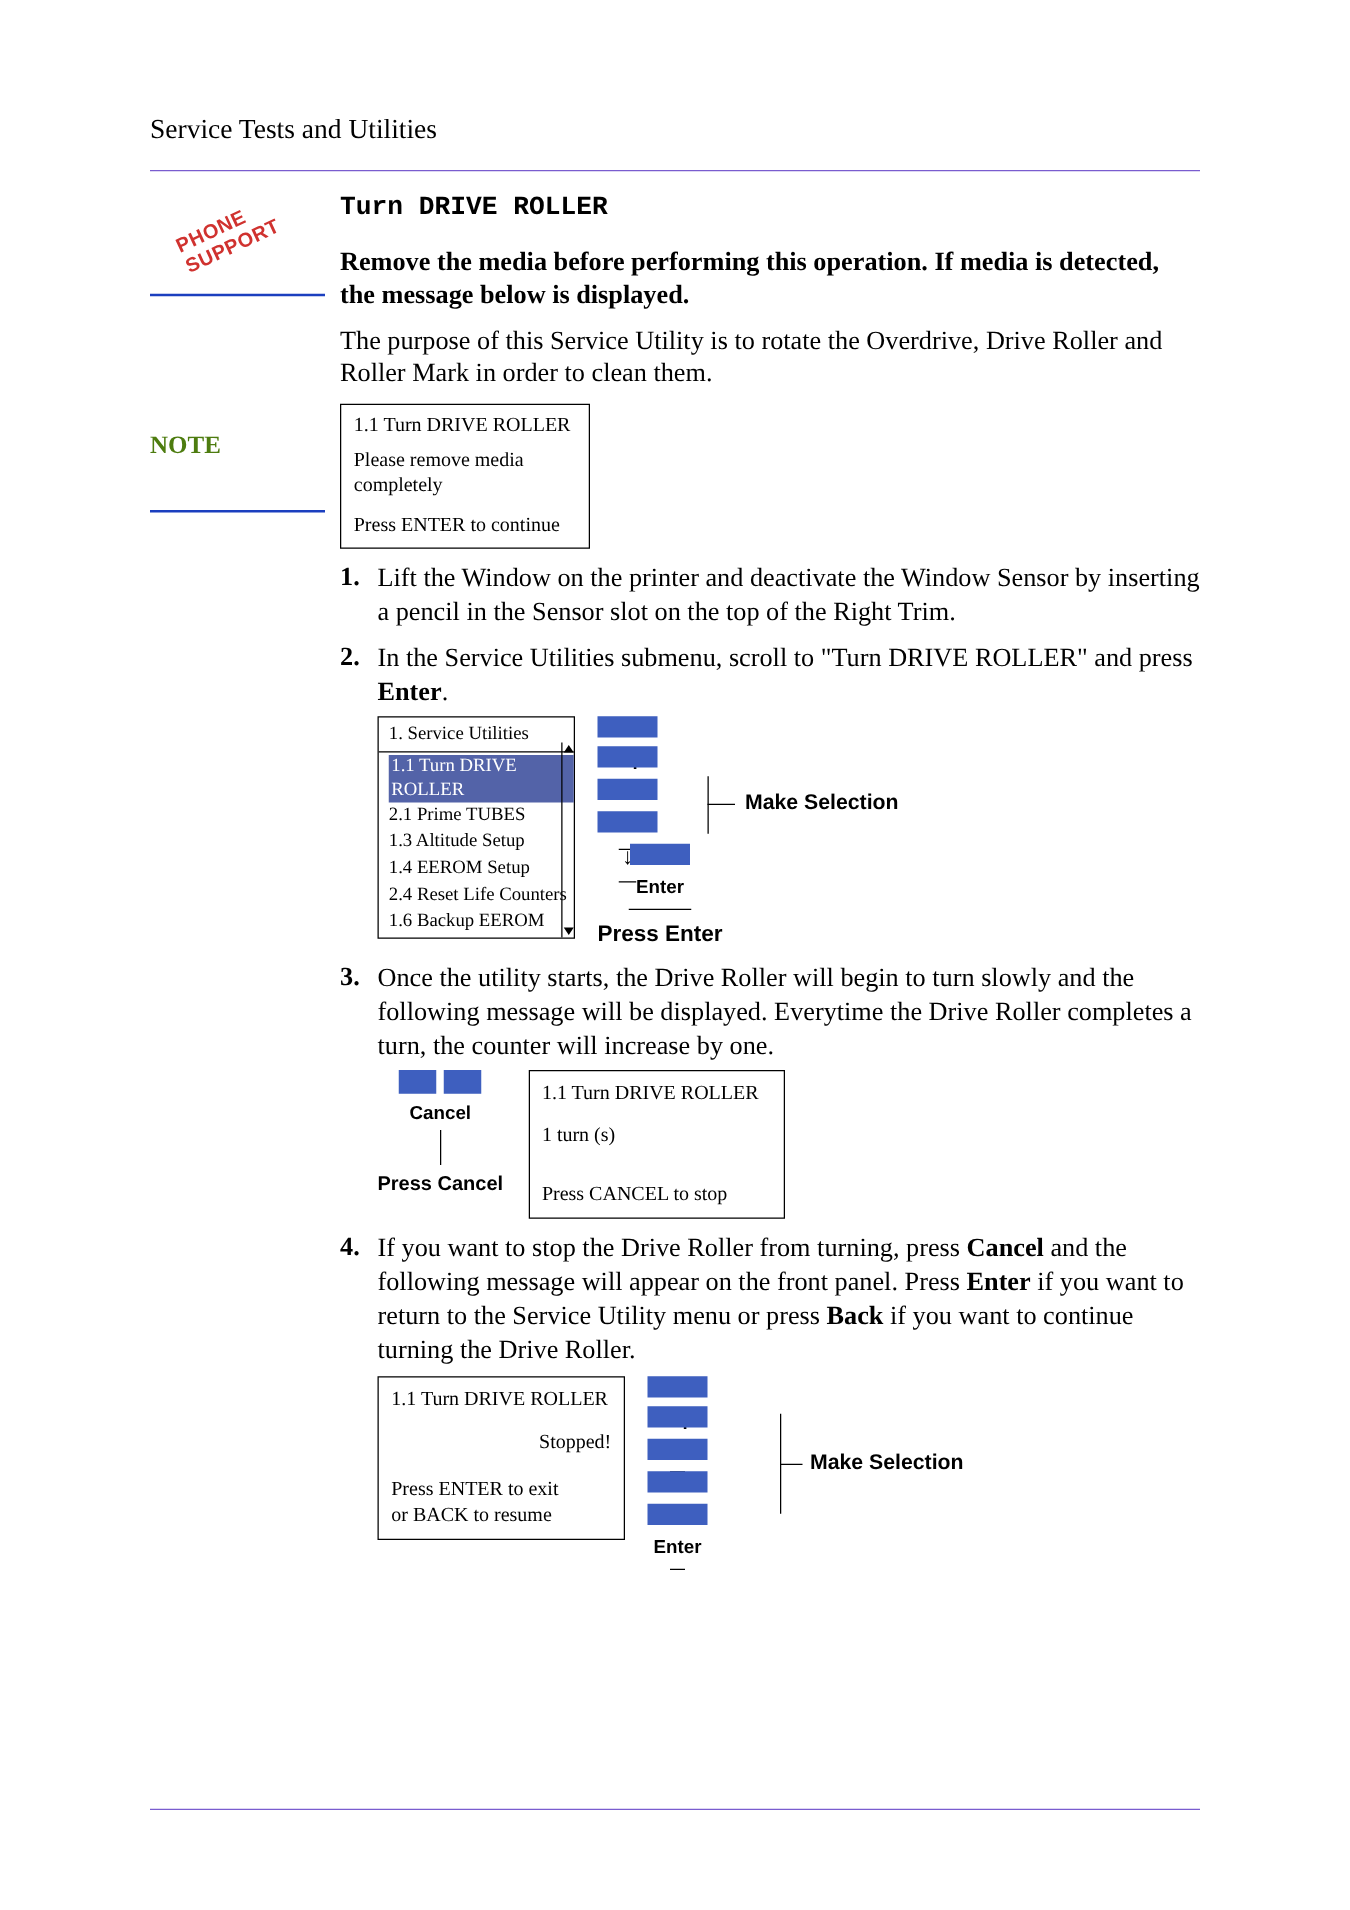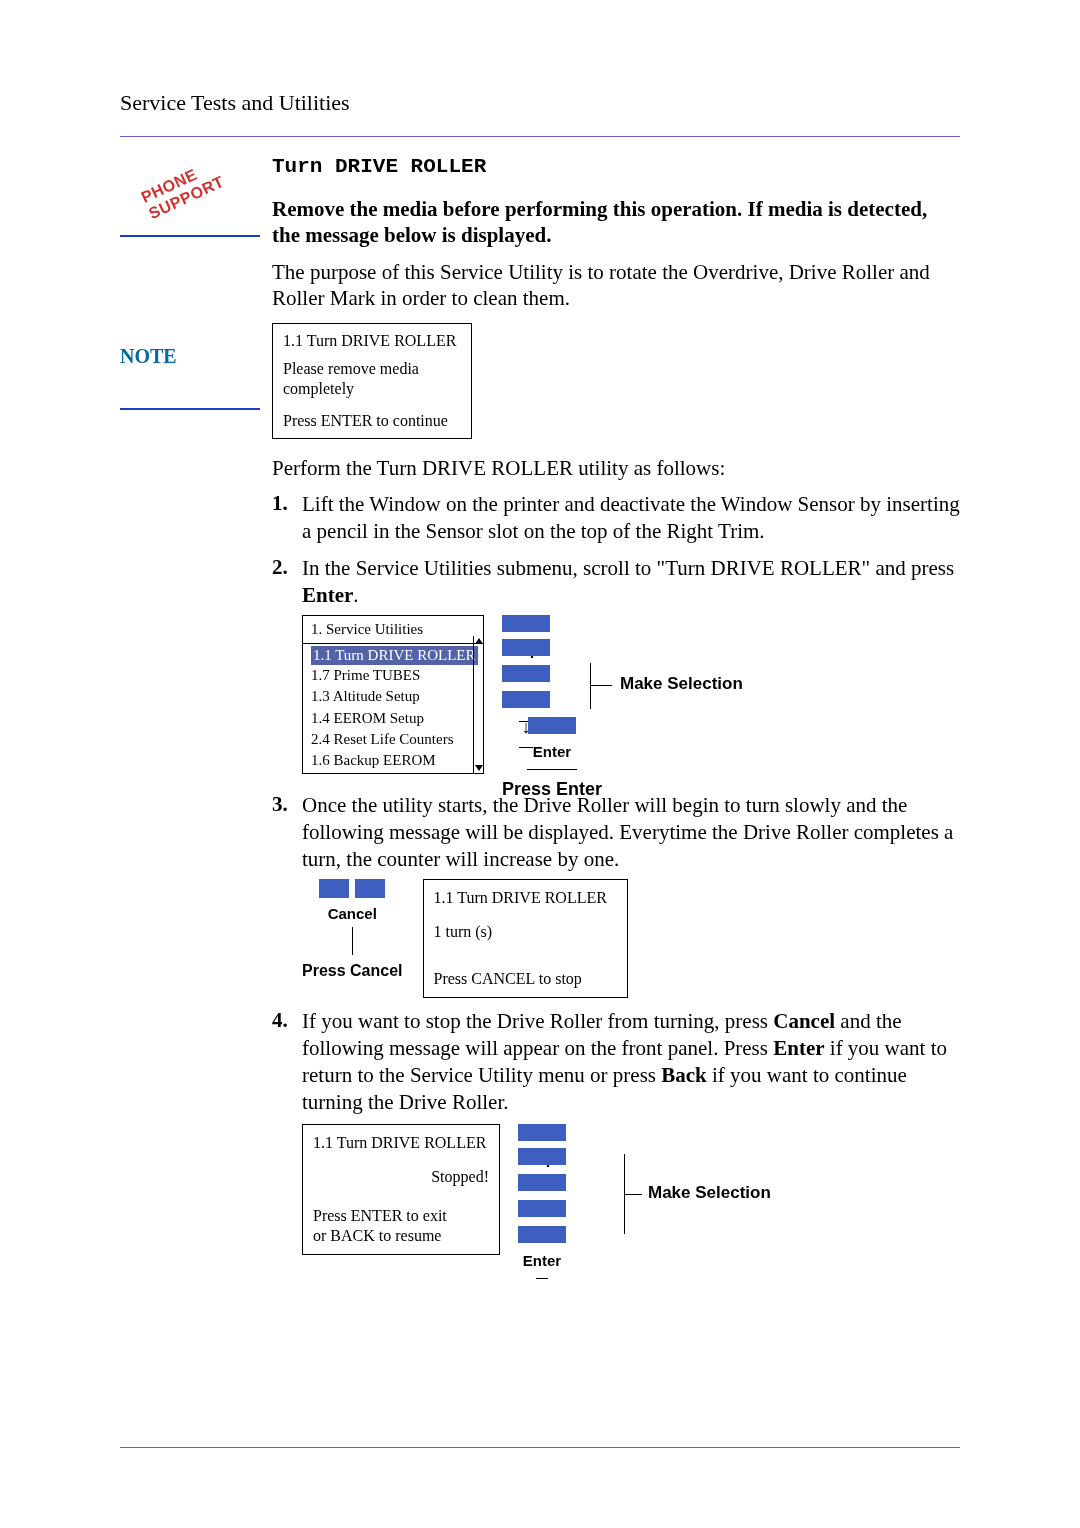--- a/index.html
+++ b/index.html
@@ -24,21 +24,21 @@
   }
   .two-col {
     display: grid;
     grid-template-columns: 152px 1fr;
     column-gap: 0;
   }
   .left-note-area {
     position: relative;
   }
   .note-label {
-    color: #0369a1;
+    color: #4d7c0f;
     font-weight: bold;
     font-size: 20px;
     margin-top: 108px;
     display: inline-block;
   }
   .note-rule {
     border: none;
     border-top: 2px solid #1b3fbf;
     width: 140px;
     margin-top: 40px;
@@ -97,21 +97,21 @@
     margin-bottom: 10px;
   }
   ol.steps > li .num { font-weight: bold; }
   ol.steps > li .txt { line-height: 1.28; }
   ol.steps b { font-weight: bold; }
 
   
   .menu-cluster { display: flex; align-items: flex-start; gap: 18px; margin: 6px 0 8px 0; }
   .menu-panel {
     border: 1px solid #000;
-    width: 182px;
+    width: 158px;
     font-size: 15px;
     background: #fff;
     position: relative;
   }
   .menu-header { padding: 4px 8px; }
   .menu-body { border-top: 1px solid #000; padding: 2px 0 2px 8px; position: relative; }
   .menu-item { padding: 1px 0; }
   .menu-item.sel { background: #5363a8; color: #fff; display: inline-block; padding: 0 2px; }
   .menu-scroll {
     position: absolute; right: 0; top: 20px; bottom: 0; width: 10px;
@@ -188,37 +188,36 @@
 
     <p class="body">The purpose of this Service Utility is to rotate the Overdrive, Drive Roller and Roller Mark in order to clean them.</p>
 
     <div class="panel-box" style="margin-top:12px;">
       <div class="p-title">1.1 Turn DRIVE ROLLER</div>
       <div class="p-line">Please remove media</div>
       <div class="p-line">completely</div>
       <div class="p-bottom">Press ENTER to continue</div>
     </div>
 
-    <p class="body" style="margin-top:16px;">Perform the Turn DRIVE ROLLER utility as follows:</p>
 
     <ol class="steps">
       <li>
         <span class="num">1.</span>
         <span class="txt">Lift the Window on the printer and deactivate the Window Sensor by inserting a pencil in the Sensor slot on the top of the Right Trim.</span>
       </li>
       <li>
         <span class="num">2.</span>
         <span class="txt">
           <span>In the Service Utilities submenu, scroll to "Turn DRIVE ROLLER" and press </span><b>Enter</b><span>.</span>
           <div class="menu-cluster">
             <div class="menu-panel">
               <div class="menu-header">1. Service Utilities</div>
               <div class="menu-body">
                 <div class="menu-item sel">1.1 Turn DRIVE ROLLER</div>
-                <div class="menu-item">1.7 Prime TUBES</div>
+                <div class="menu-item">2.1 Prime TUBES</div>
                 <div class="menu-item">1.3 Altitude Setup</div>
                 <div class="menu-item">1.4 EEROM Setup</div>
                 <div class="menu-item">2.4 Reset Life Counters</div>
                 <div class="menu-item">1.6 Backup EEROM</div>
               </div>
               <div class="menu-scroll"></div>
             </div>
 
             <div class="nav-legend">
               <div class="row" style="top:0;">

